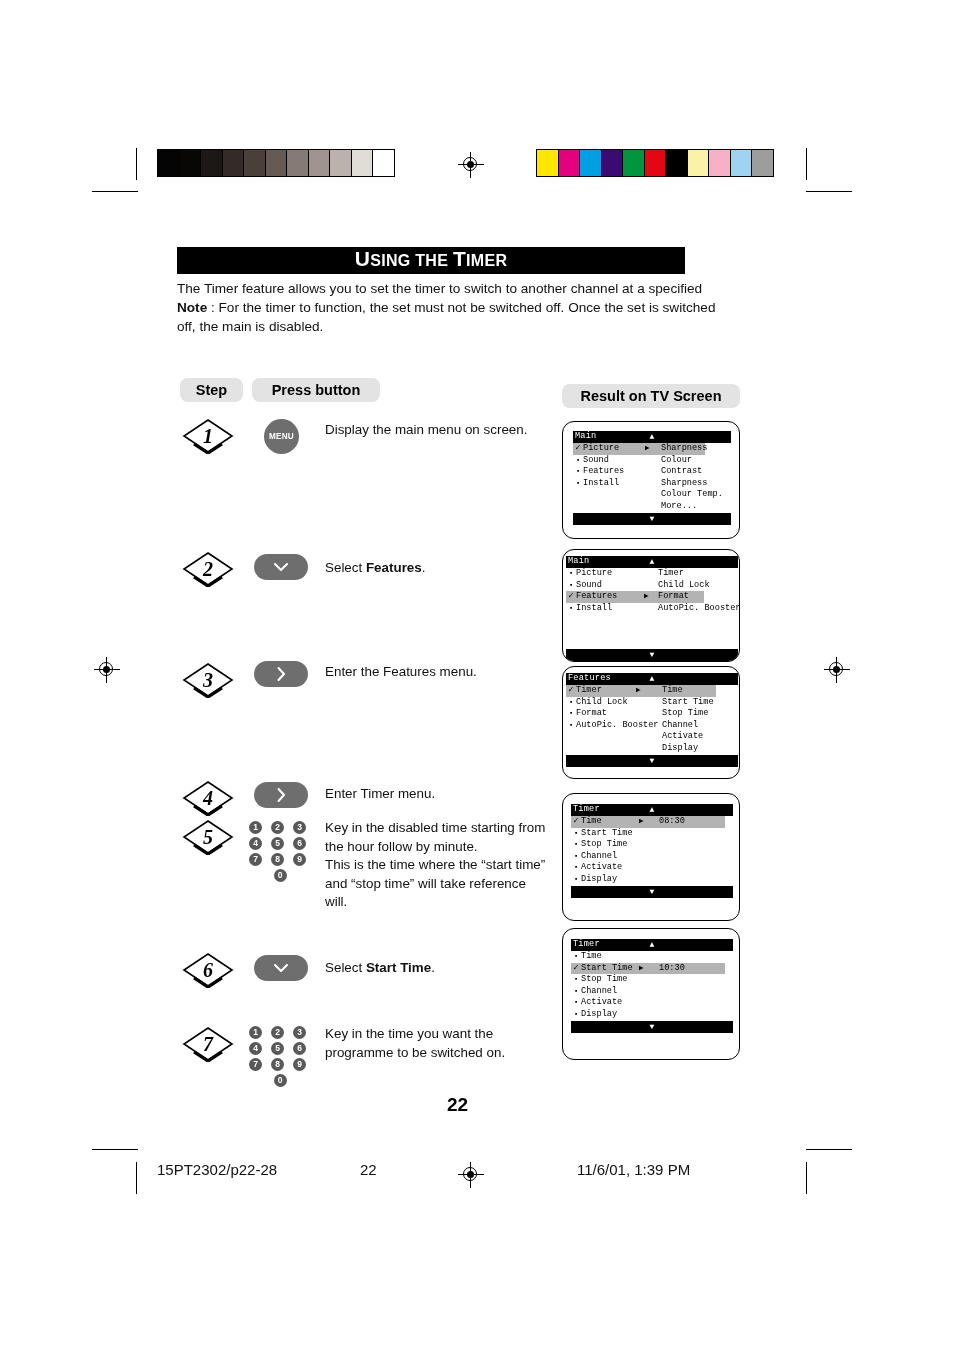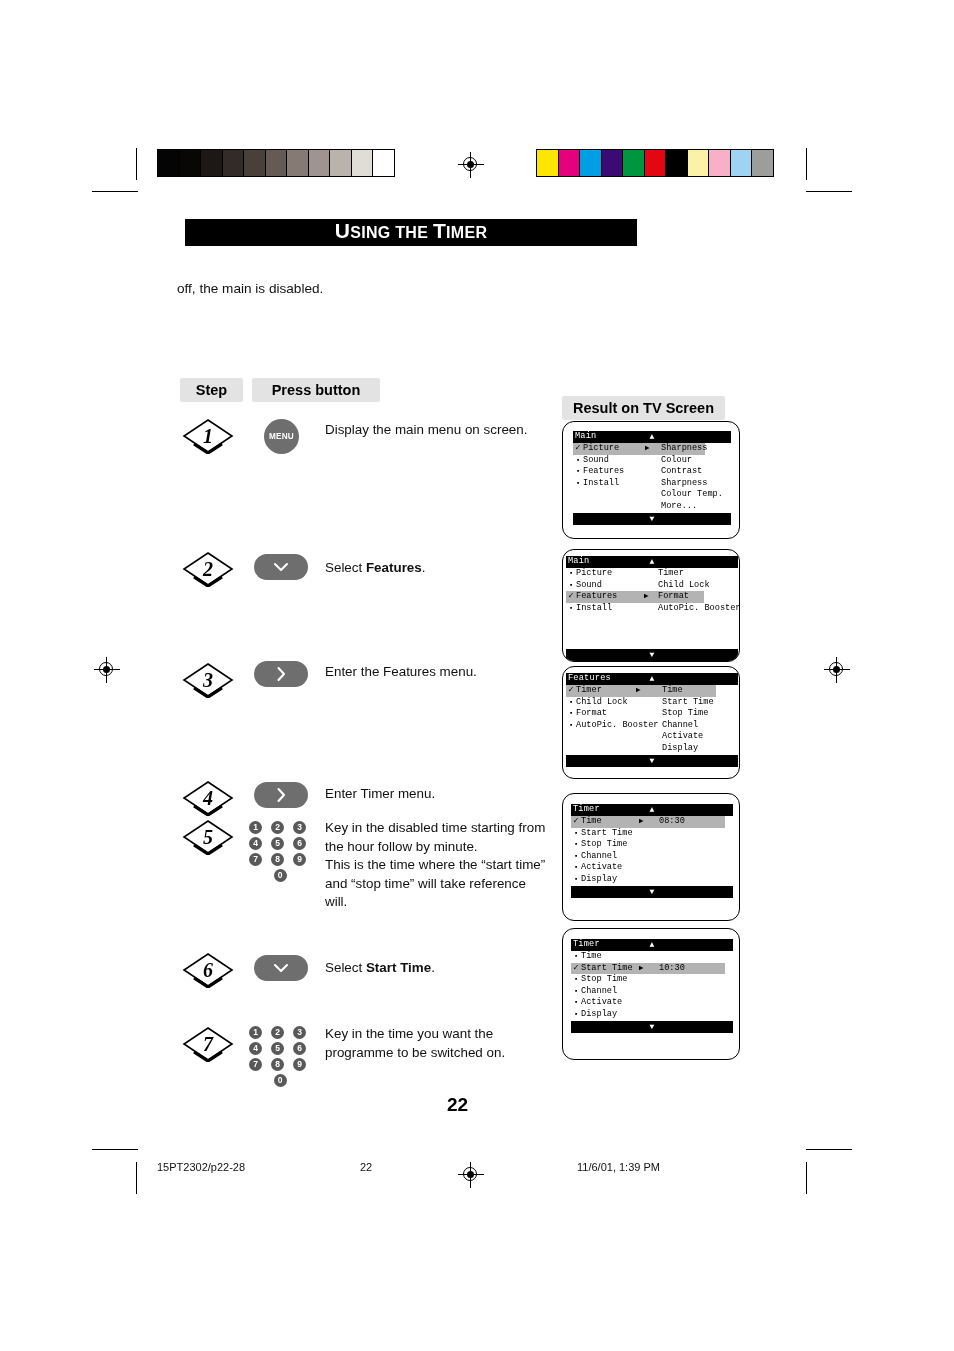--- a/index.html
+++ b/index.html
@@ -28,21 +28,21 @@
   .banner{position:absolute;background:#000;color:#fff;text-align:center;}
   .banner .t{font-weight:bold;letter-spacing:.3px;line-height:1;display:inline-block;}
   .banner .big{font-size:21px;}
   .banner .sm{font-size:16px;}
 
   
   .intro{position:absolute;font-size:13.6px;line-height:19.2px;color:#111;}
   .intro b{font-weight:bold;}
 
   
-  .pill{position:absolute;background:#e3e3e3;border-radius:2px;
+  .pill{position:absolute;background:#e3e3e3;border-radius:8px;
         font-weight:bold;font-size:14.5px;color:#000;
         display:flex;align-items:center;justify-content:center;height:24px;}
 
   
   .diamond{position:absolute;width:52px;height:36px;}
   .diamond svg{position:absolute;left:0;top:0;}
   .diamond span{position:absolute;left:0;top:0;width:52px;height:36px;
     display:flex;align-items:center;justify-content:center;
     font-family:"Liberation Serif", serif;font-style:italic;font-weight:bold;
     font-size:20px;color:#000;}
@@ -80,21 +80,21 @@
   .osd .r.hl{background:#b3b3b3;}
   .osd .bullet{display:inline-block;width:10px;text-align:center;font-size:7px;}
   .osd .chk{display:inline-block;width:10px;text-align:center;font-size:9px;line-height:9px;}
   .osd .lbl{display:inline-block;}
   .osd .tri{display:inline-block;font-size:7.5px;}
   .osd .val{display:inline-block;}
   .osd .right{position:absolute;white-space:pre;}
 
   
   .pageno{position:absolute;font-weight:bold;font-size:19px;}
-  .footer{position:absolute;font-size:11px;color:#111;}
+  .footer{position:absolute;font-size:15px;color:#111;}
 </style>
 </head>
 <body>
 
 <div class="cropline abs" style="left:136px;top:148px;width:1.4px;height:32px;"></div>
 <div class="cropline abs" style="left:806px;top:148px;width:1.4px;height:32px;"></div>
 <div class="cropline abs" style="left:92px;top:191px;width:46px;height:1.4px;"></div>
 <div class="cropline abs" style="left:806px;top:191px;width:46px;height:1.4px;"></div>
 
 <div class="cropline abs" style="left:136px;top:1162px;width:1.4px;height:32px;"></div>
@@ -147,33 +147,35 @@
     <i style="background: rgb(59, 10, 114);"></i>
     <i style="background: rgb(0, 150, 64);"></i>
     <i style="background: rgb(227, 6, 19);"></i>
     <i style="background: rgb(0, 0, 0);"></i>
     <i style="background: rgb(251, 242, 168);"></i>
     <i style="background: rgb(248, 176, 200);"></i>
     <i style="background: rgb(158, 212, 242);"></i>
     <i style="background: rgb(157, 157, 156);"></i>
   </div>
 
-<div class="banner" style="left:177px;top:219px;width:452px;height:27px;line-height:27px;margin-left:8px;">
+<div class="banner" style="left:177px;top:247px;width:508px;height:27px;line-height:27px;">
   <span class="t">
     <span class="big">U</span><span class="sm">SING THE </span><span class="big">T</span><span class="sm">IMER</span>
   </span>
 </div>
 
 <div class="intro" style="left:177px;top:279px;width:566px;">
+  <div>The Timer feature allows you to set the timer to switch to another channel at a specified</div>
+  <div><b>Note</b><span> : For the timer to function, the set must not be switched off. Once the set is switched</span></div>
   <div>off, the main is disabled.</div>
 </div>
 
 <div class="pill" style="left:180px;top:378px;width:63px;">Step</div>
 <div class="pill" style="left:252px;top:378px;width:128px;">Press button</div>
-<div class="pill" style="left:562px;top:396px;width:163px;">Result on TV Screen</div>
+<div class="pill" style="left:562px;top:384px;width:178px;">Result on TV Screen</div>
 
 <div class="diamond" style="left:182px;top:418px;">
   <svg width="52" height="36" viewBox="0 0 52 36">
       <path d="M26 2 L50 18 L26 34 L2 18 Z" fill="#fff" stroke="#000" stroke-width="1.6"></path>
       <path d="M12 26 L26 35 L40 26" fill="none" stroke="#000" stroke-width="3.2"></path>
     </svg>
   <span>1</span>
 </div>
 <div class="diamond" style="left:182px;top:551px;">
   <svg width="52" height="36" viewBox="0 0 52 36">

